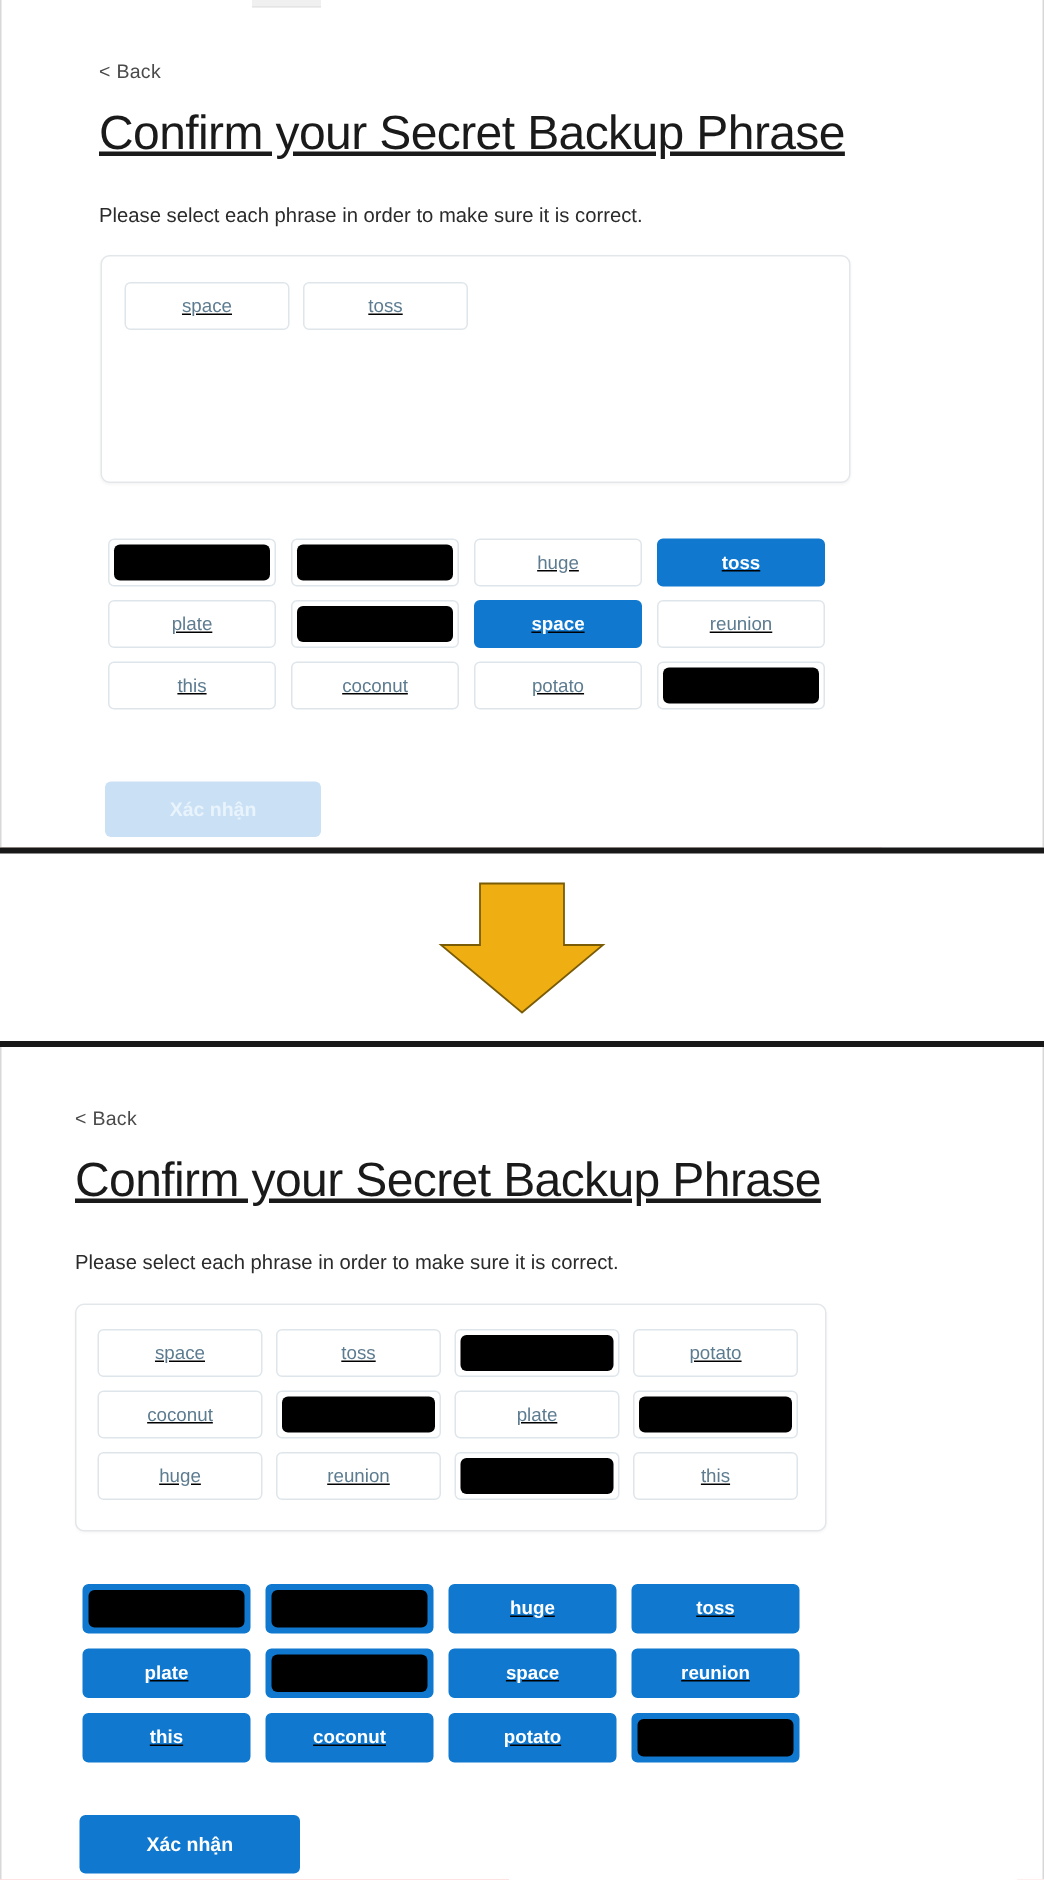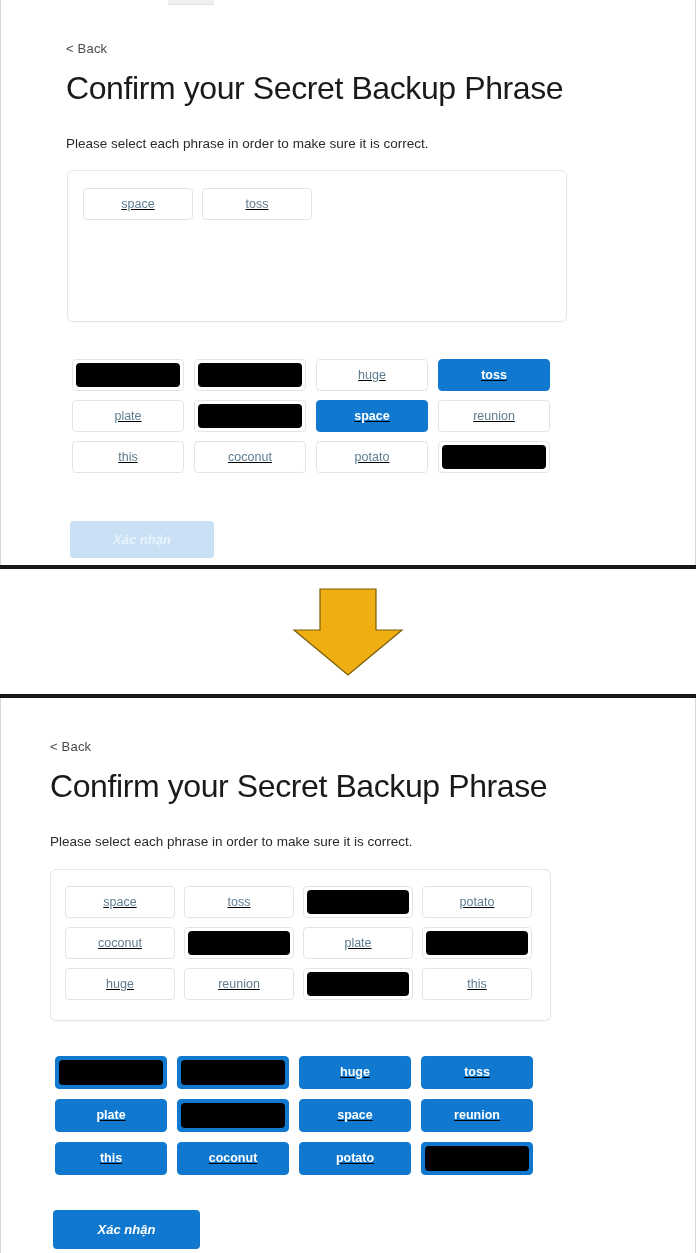--- a/index.html
+++ b/index.html
@@ -80,20 +80,21 @@
     display: inline-block;
     cursor: pointer;
   }
 
   .page-title {
     font-size: 32px;
     font-weight: 400;
     color: #1a1a1a;
     letter-spacing: -0.4px;
     line-height: 1.1;
+    text-decoration: underline;
   }
 
   .page-subtitle {
     font-size: 13.5px;
     color: #2b2b2b;
     line-height: 1.4;
   }
 
   
   .phrase-box {
@@ -152,21 +153,20 @@
     display: inline-flex;
     align-items: center;
     justify-content: center;
     border: none;
     border-radius: 4px;
     font-family: "Liberation Sans", sans-serif;
     font-size: 13px;
     font-weight: 700;
     color: #ffffff;
     cursor: pointer;
-    font-style: italic;
   }
   .btn-confirm.is-disabled {
     background: #c9e0f5;
     color: #e9f3fc;
     cursor: default;
   }
   .btn-confirm.is-enabled {
     background: #1079cf;
   }
 

